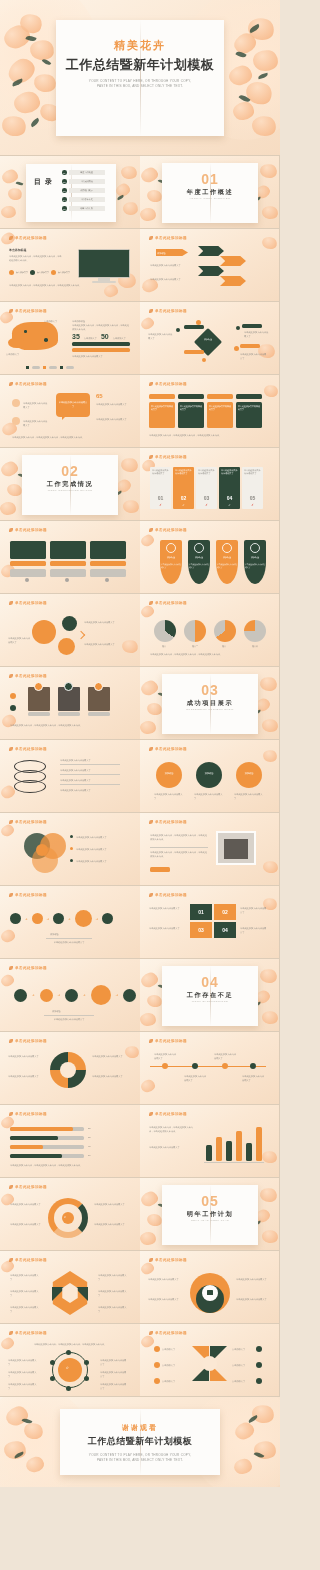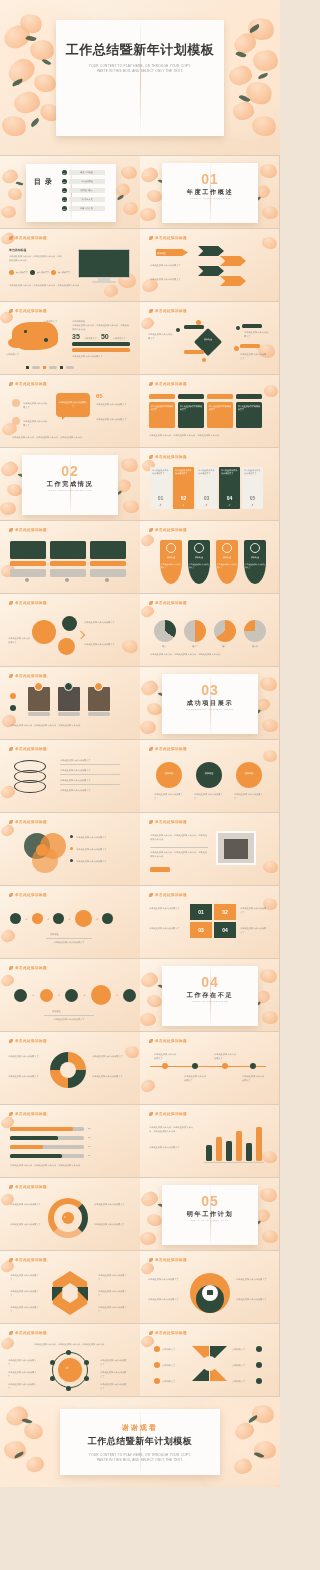--- a/index.html
+++ b/index.html
@@ -134,20 +134,21 @@
     <div class="flor" style="right:8px;top:82px;width:26px;height:22px;transform:rotate(26deg);"></div>
     <div class="flor" style="right:26px;top:102px;width:21px;height:18px;transform:rotate(-6deg);"></div>
     <div class="flor" style="right:4px;top:116px;width:24px;height:20px;transform:rotate(12deg);"></div>
     <div class="leaf" style="right:20px;top:26px;width:11px;height:5px;transform:rotate(-26deg);"></div>
     <div class="leaf" style="right:34px;top:52px;width:10px;height:5px;transform:rotate(30deg);"></div>
     <div class="leaf" style="right:12px;top:74px;width:10px;height:4px;transform:rotate(-14deg);"></div>
     <div class="leaf" style="right:30px;top:96px;width:11px;height:5px;transform:rotate(36deg);"></div>
 
     <div class="book ts-book shadow"></div>
     <div class="ts-txt">
+      <div class="ts-cn">精美花卉</div>
       <div class="ts-main">工作总结暨新年计划模板</div>
       <div class="ts-sub">YOUR CONTENT TO PLAY HERE, OR THROUGH YOUR COPY,</div>
       <div class="ts-sub" style="margin-top:0">PASTE IN THIS BOX, AND SELECT ONLY THE TEXT.</div>
     </div>
   </div>
 
   <div class="slide w1">
     <div class="flor" style="left:2px;top:14px;width:16px;height:13px;transform:rotate(-14deg);"></div>
     <div class="flor" style="left:8px;top:32px;width:14px;height:12px;transform:rotate(20deg);"></div>
     <div class="flor" style="left:1px;top:50px;width:15px;height:12px;transform:rotate(4deg);"></div>

